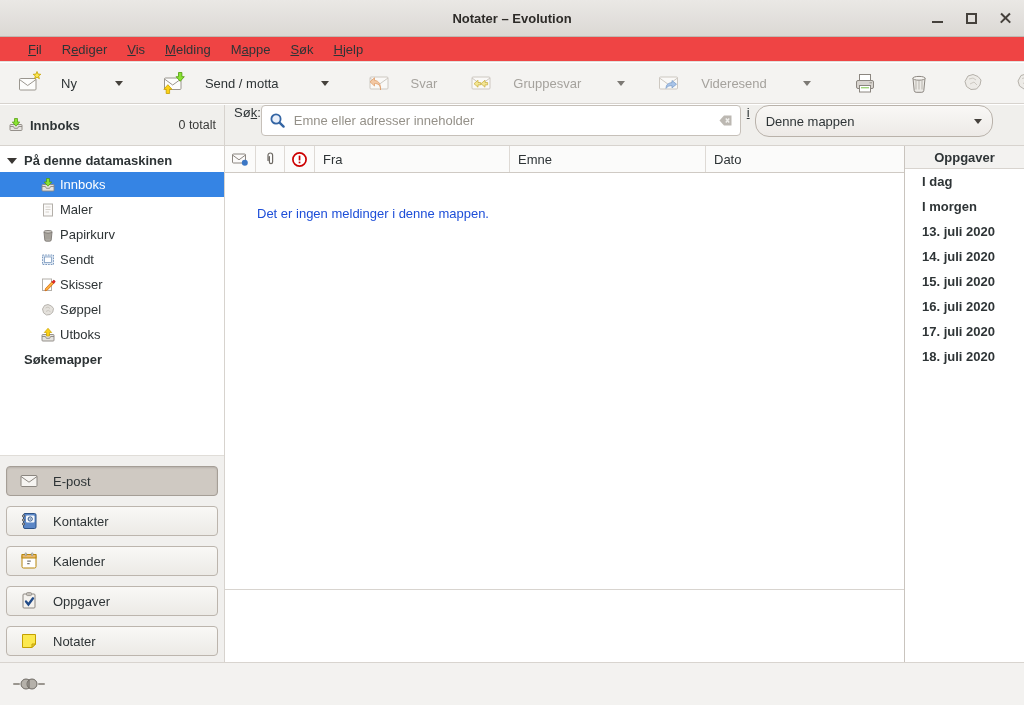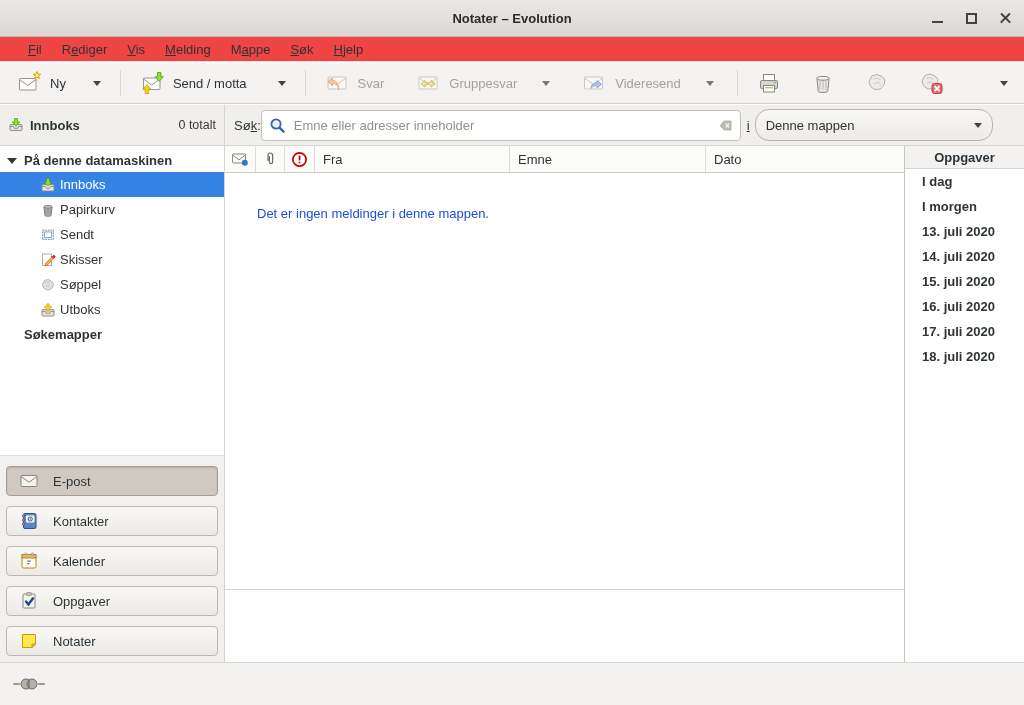--- a/index.html
+++ b/index.html
@@ -20,36 +20,36 @@
   .glyph-close::before{transform:rotate(45deg);}
   .glyph-close::after{transform:rotate(-45deg);}
   
   .menubar{position:absolute;left:0;top:37px;width:1024px;height:25px;background:#ef4444;
            border-bottom:1px solid #e3e0dc;display:flex;align-items:center;padding-left:18px;box-sizing:border-box;}
   .menu-item{padding:3px 10px;color:#2e3436;}
   .menu-item .u{text-decoration:underline;}
   
   .toolbar{position:absolute;left:0;top:63px;width:1024px;height:41px;background:#f4f3f1;
            border-bottom:1px solid #d7d3ce;display:flex;align-items:center;box-sizing:border-box;}
-  .tbtn{display:flex;align-items:center;gap:9px;padding:4px 9px;border-radius:3px;}
+  .tbtn{display:flex;align-items:center;gap:20px;padding:4px 9px;border-radius:3px;}
   .tbtn .lbl{white-space:nowrap;}
   .tbtn.disabled .lbl{color:#a5a29d;}
   .arr{width:0;height:0;border-left:4px solid transparent;border-right:4px solid transparent;
        border-top:5px solid #45413c;margin-left:2px;}
   .arr.dim{border-top-color:#7c7974;}
   .tsep{width:1px;height:26px;background:#d9d5d0;margin:0 10px;}
   .spacer{flex:1;}
   
   .searchrow{position:absolute;left:0;top:105px;width:1024px;height:41px;background:#f0efec;
              border-bottom:1px solid #d7d3ce;display:flex;box-sizing:border-box;}
   .folder-cell{width:225px;box-sizing:border-box;border-right:1px solid #d7d3ce;
                display:flex;align-items:center;padding:0 8px;gap:6px;}
   .folder-cell .fname{font-weight:bold;}
   .folder-cell .fcount{margin-left:auto;font-size:12.5px;color:#3a3a38;}
-  .search-cell{flex:1;display:flex;align-items:center;padding:0 9px;gap:0;}
+  .search-cell{flex:1;display:flex;padding:0 9px;gap:0;}
   .search-label .u{text-decoration:underline;}
   .entry{position:relative;width:480px;height:31px;}
   .entry input{width:100%;height:100%;box-sizing:border-box;border:1px solid #c6c0b9;border-radius:4px;
                background:#fff;padding:0 30px 0 32px;font:13px "Liberation Sans","DejaVu Sans",sans-serif;color:#2e3436;outline:none;}
   .entry input::placeholder{color:#959189;opacity:1;}
   .entry .mag{position:absolute;left:8px;top:7px;}
   .entry .clr{position:absolute;right:7px;top:7px;}
   .in-label{text-decoration:underline;margin-left:6px;}
   .combo{width:238px;height:32px;box-sizing:border-box;border:1px solid #b9b2aa;border-radius:14px;
          background:linear-gradient(#f9f8f6,#edeae7);display:flex;align-items:center;
@@ -279,20 +279,29 @@
               <rect x="2" y="7.5" width="12" height="6.5" rx="0.8" fill="#e6e4e0" stroke="#8b8680" stroke-width="0.9"></rect>
               <path d="M2 9.5 h3.4 l1 1.8 h3.2 l1-1.8 H14" fill="none" stroke="#8b8680" stroke-width="0.9"></path>
               <path d="M6.5 1.5 h3 v3.5 h2.2 L8 9.2 4.3 5 h2.2 z" fill="#8ae234" stroke="#4e9a06" stroke-width="0.7"></path>
             </svg>
           </span>
           <span>Innboks</span>
         </div>
         <div class="trow folder">
           <span class="ficon">
             <svg width="16" height="16" viewBox="0 0 16 16">
+              <rect x="3.5" y="2" width="9" height="12" fill="#fbfaf9" stroke="#b3afa9"></rect>
+              <path d="M5.5 5 h5 M5.5 7.5 h5 M5.5 10 h3.5" stroke="#d6d2cc" fill="none"></path>
+            </svg>
+          </span>
+          <span>Maler</span>
+        </div>
+        <div class="trow folder">
+          <span class="ficon">
+            <svg width="16" height="16" viewBox="0 0 16 16">
               <path d="M4 5 h8 l-.8 8 a1.4 1.4 0 0 1-1.4 1.2 H6.2 A1.4 1.4 0 0 1 4.8 13 z" fill="#b5b1aa" stroke="#6e6a64" stroke-width="0.8"></path>
               <path d="M6 6.5 v6 M8 6.5 v6 M10 6.5 v6" stroke="#8f8b84" fill="none" stroke-width="0.8"></path>
               <ellipse cx="8" cy="4.8" rx="4.2" ry="1.3" fill="#d3cfc9" stroke="#6e6a64" stroke-width="0.8"></ellipse>
             </svg>
           </span>
           <span>Papirkurv</span>
         </div>
         <div class="trow folder">
           <span class="ficon">
             <svg width="16" height="16" viewBox="0 0 16 16">

